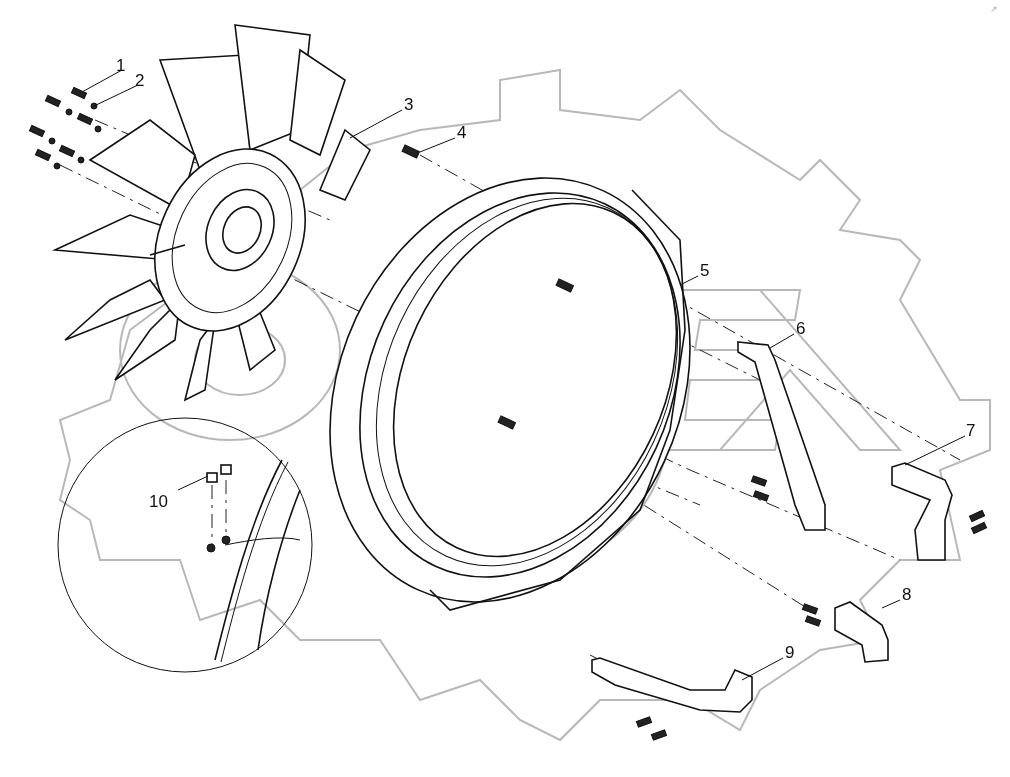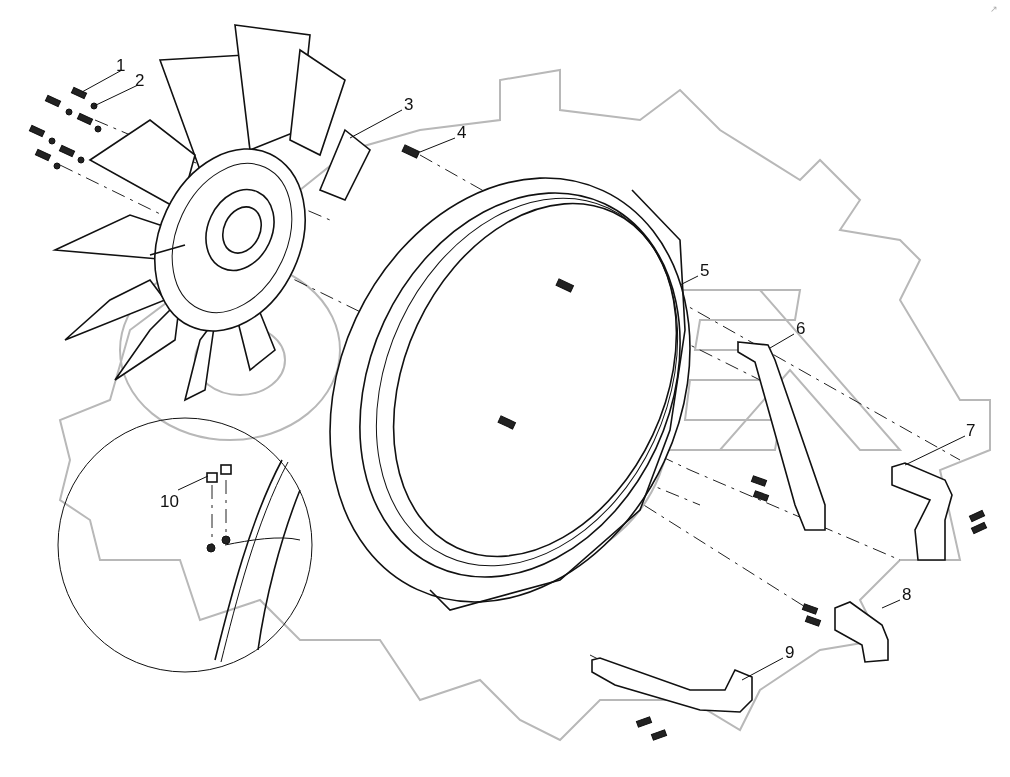--- a/index.html
+++ b/index.html
@@ -145,15 +145,15 @@
 
 <span class="callout" style="left:116px;top:57px;">1</span>
 <span class="callout" style="left:135px;top:72px;">2</span>
 <span class="callout" style="left:404px;top:96px;">3</span>
 <span class="callout" style="left:457px;top:124px;">4</span>
 <span class="callout" style="left:700px;top:262px;">5</span>
 <span class="callout" style="left:796px;top:320px;">6</span>
 <span class="callout" style="left:966px;top:422px;">7</span>
 <span class="callout" style="left:902px;top:586px;">8</span>
 <span class="callout" style="left:785px;top:644px;">9</span>
-<span class="callout" style="left:160px;top:493px;">10</span>
+<span class="callout" style="left:149px;top:493px;">10</span>
 <span class="corner-mark">↗</span>
 </div>
 
 </body></html>

